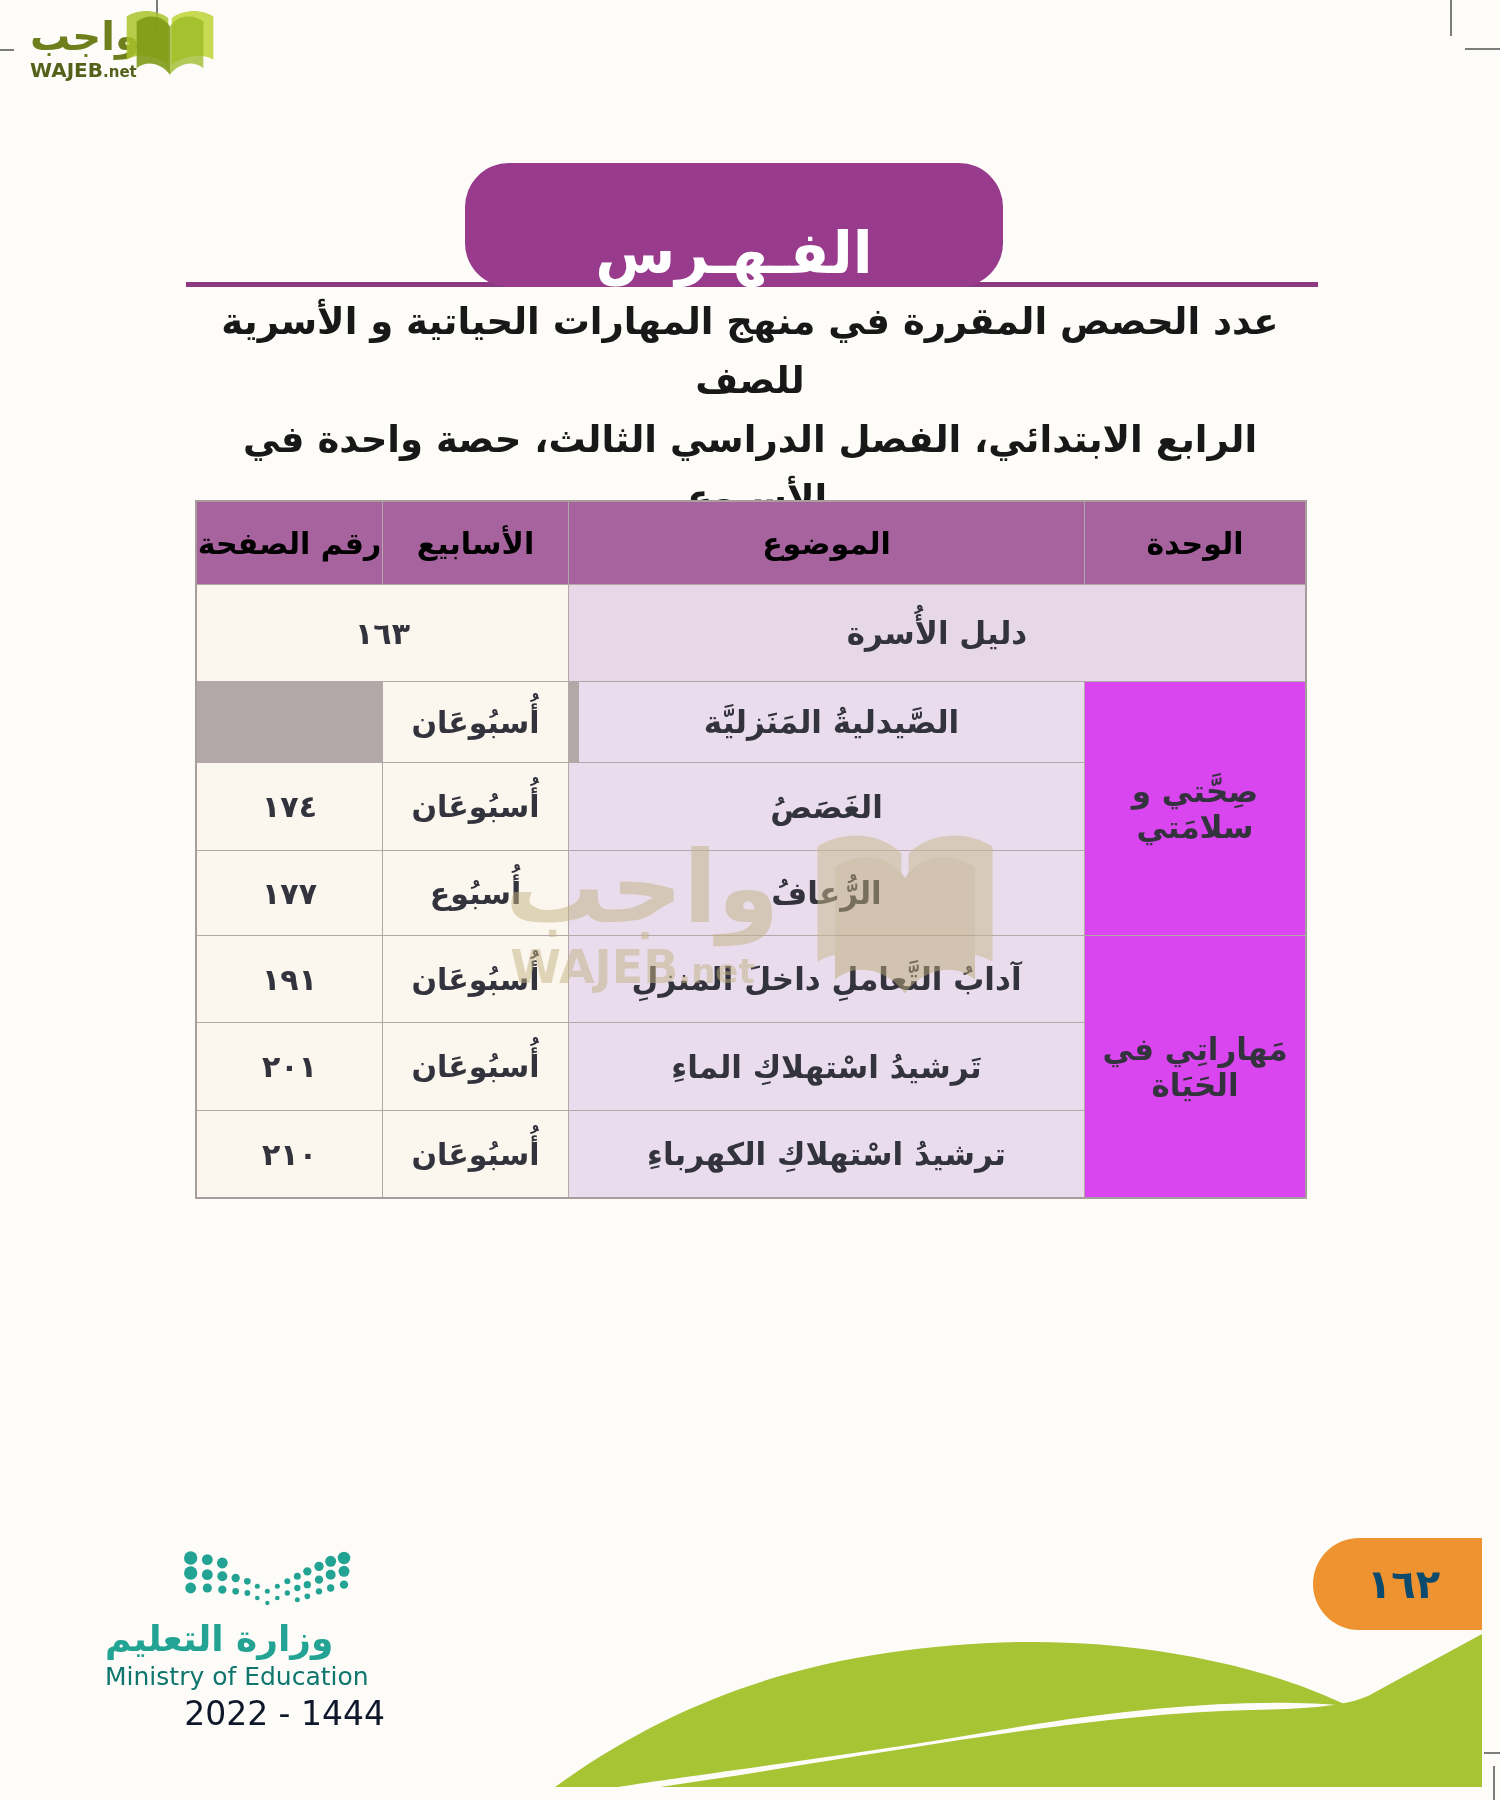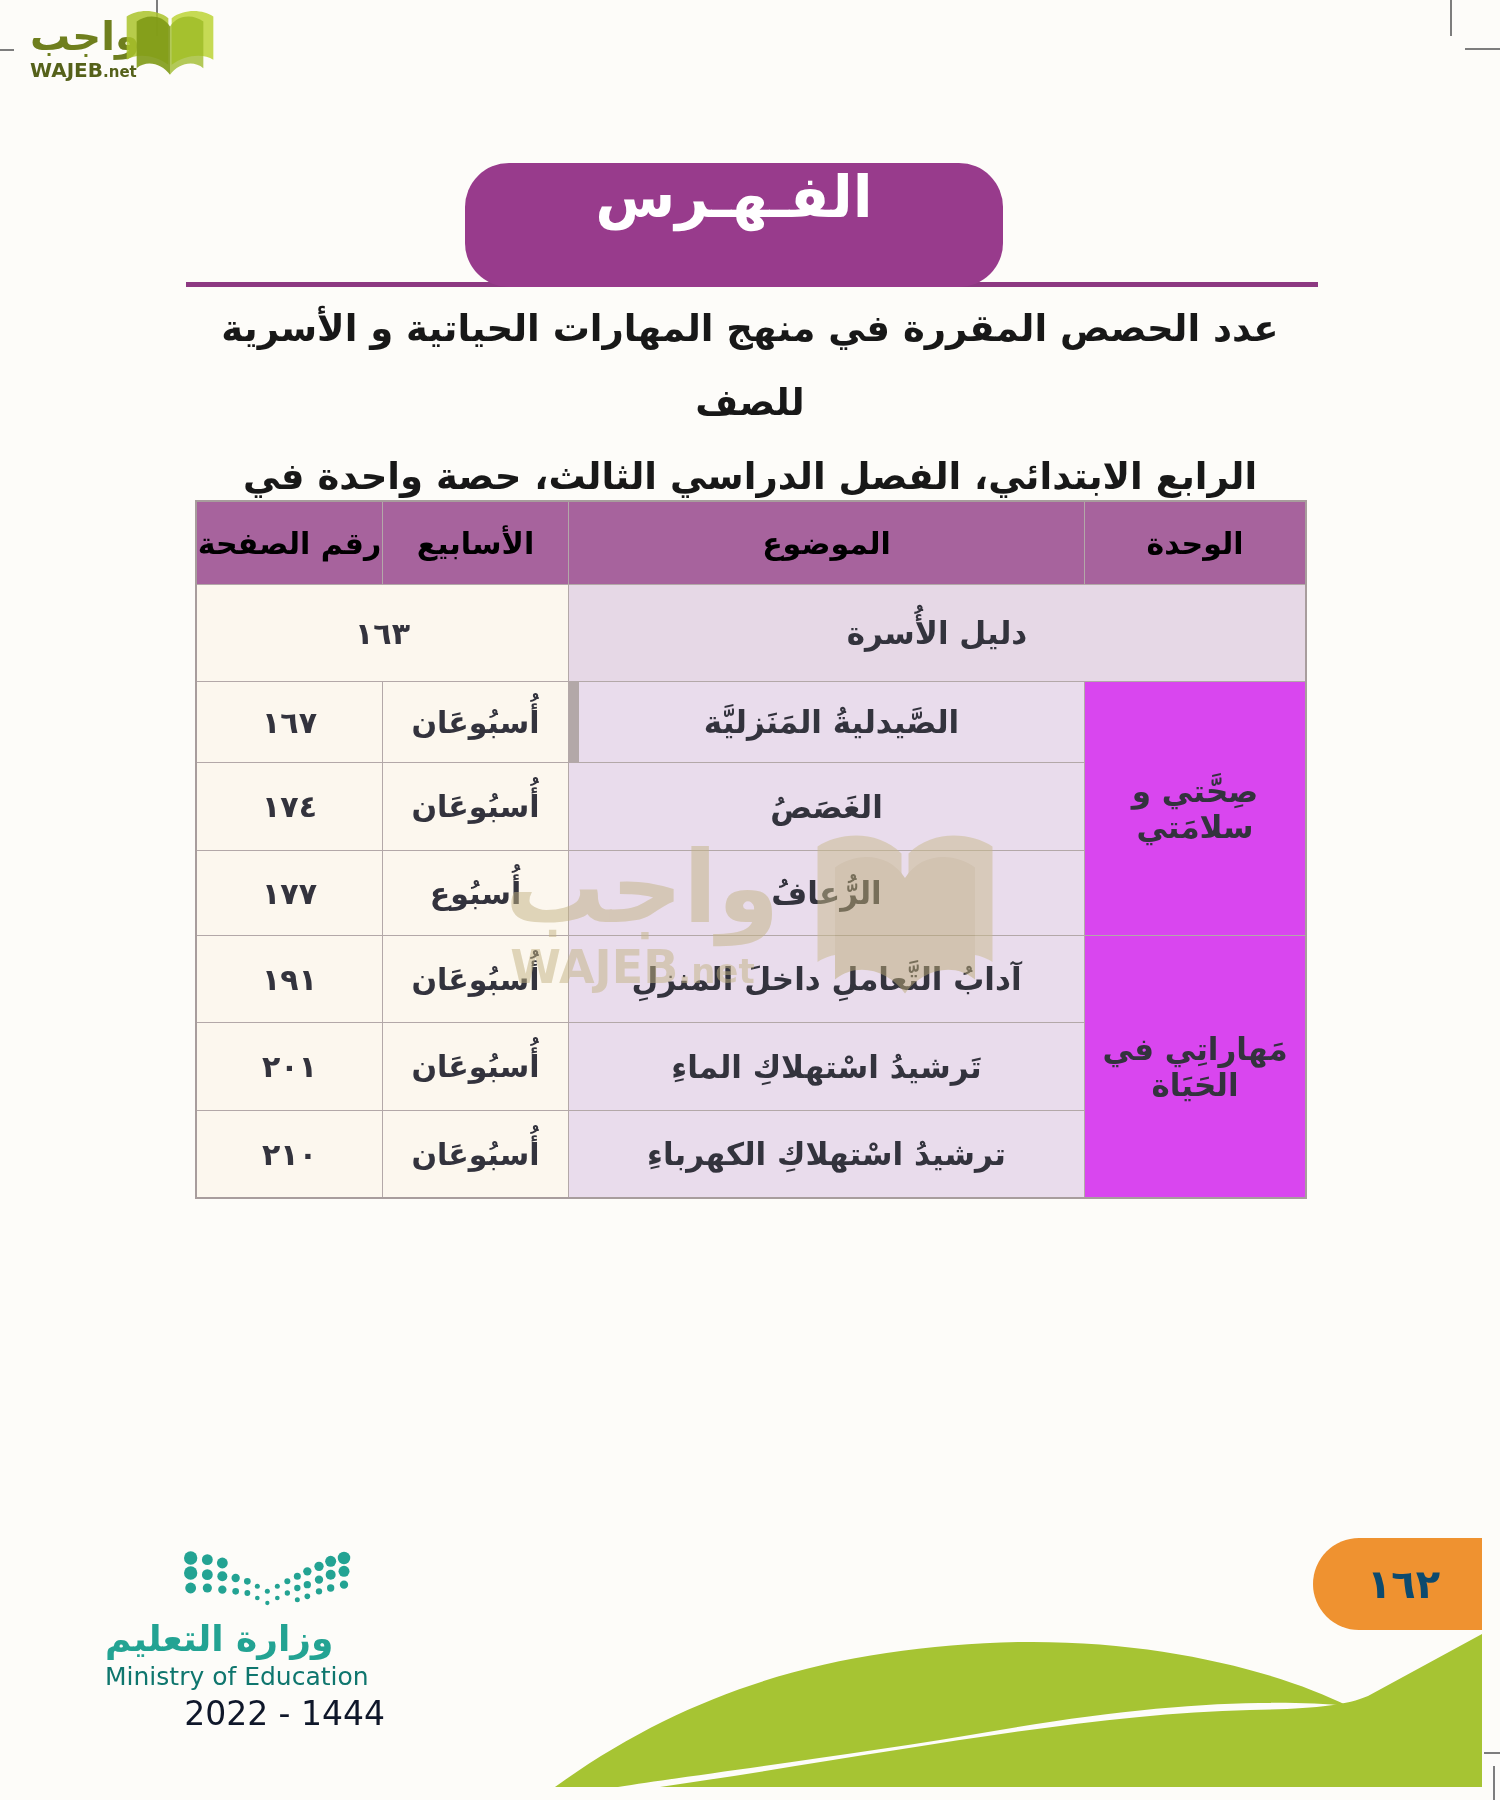--- a/index.html
+++ b/index.html
@@ -14,26 +14,26 @@
   
   .wajeb-logo{left:30px;top:6px;width:310px;height:78px;display:flex;align-items:flex-start;}
   .wajeb-text{width:78px;margin-top:10px;text-align:center;}
   .wajeb-ar{font-size:40px;font-weight:bold;color:#6f7f1e;line-height:40px;}
   .wajeb-net{font-size:20px;font-weight:bold;color:#55611a;letter-spacing:0px;margin-top:2px;}
   .wajeb-net .net{font-size:15px;}
   
   .title-line{left:186px;top:282px;width:1132px;height:5px;background:#8d3982;}
   .title-box{
     left:465px;top:163px;width:538px;height:124px;background:#983b8c;border-radius:44px;
-    display:flex;align-items:flex-start;justify-content:center;
+    display:flex;align-items:flex-end;justify-content:center;
   }
   .title-box span{color:#fff;font-size:58px;font-weight:bold;}
   
   .intro{left:190px;top:292px;width:1120px;direction:rtl;text-align:center;
-    font-size:37px;font-weight:bold;color:#181818;line-height:74px;}
+    font-size:37px;font-weight:bold;color:#181818;line-height:59px;}
   
   .tbl{
     left:195px;top:500px;display:grid;direction:rtl;
     grid-template-columns:220px 515px 185px 185px;
     grid-template-rows:82px 96px 80px 87px 84px 86px 87px 86px;
     gap:1px;background:#b3a8a8;border:2px solid #a89d9d;
   }
   .cell{display:flex;align-items:center;justify-content:center;font-weight:bold;
     color:#33333d;text-align:center;}
   .hd{background:#a7639d;color:#000000;font-size:30px;}
@@ -103,21 +103,20 @@
   <div class="cell hd" style="grid-area:1/4/2/5;">رقم الصفحة</div>
 
   <div class="cell fam" style="grid-area:2/1/3/3;">دليل الأُسرة</div>
   <div class="cell cream" style="grid-area:2/3/3/5;">١٦٣</div>
 
   <div class="cell blue" style="grid-area:3/1/6/2;">صِحَّتي و سلامَتي</div>
   <div class="cell blue" style="grid-area:6/1/9/2;">مَهاراتِي في الحَيَاة</div>
 
   <div class="cell topic" style="grid-area:3/2/4/3;margin-left:10px;">الصَّيدليةُ المَنَزليَّة</div>
   <div class="cell cream" style="grid-area:3/3/4/4;">أُسبُوعَان</div>
-  <div class="cell cream" style="grid-area:3/4/4/5;">١٦٧</div>
 
   <div class="cell topic" style="grid-area:4/2/5/3;">الغَصَصُ</div>
   <div class="cell cream" style="grid-area:4/3/5/4;">أُسبُوعَان</div>
   <div class="cell cream" style="grid-area:4/4/5/5;">١٧٤</div>
 
   <div class="cell topic" style="grid-area:5/2/6/3;">الرُّعافُ</div>
   <div class="cell cream" style="grid-area:5/3/6/4;">أُسبُوع</div>
   <div class="cell cream" style="grid-area:5/4/6/5;">١٧٧</div>
 
   <div class="cell topic" style="grid-area:6/2/7/3;">آدابُ التَّعاملِ داخلَ المنزلِ</div>

